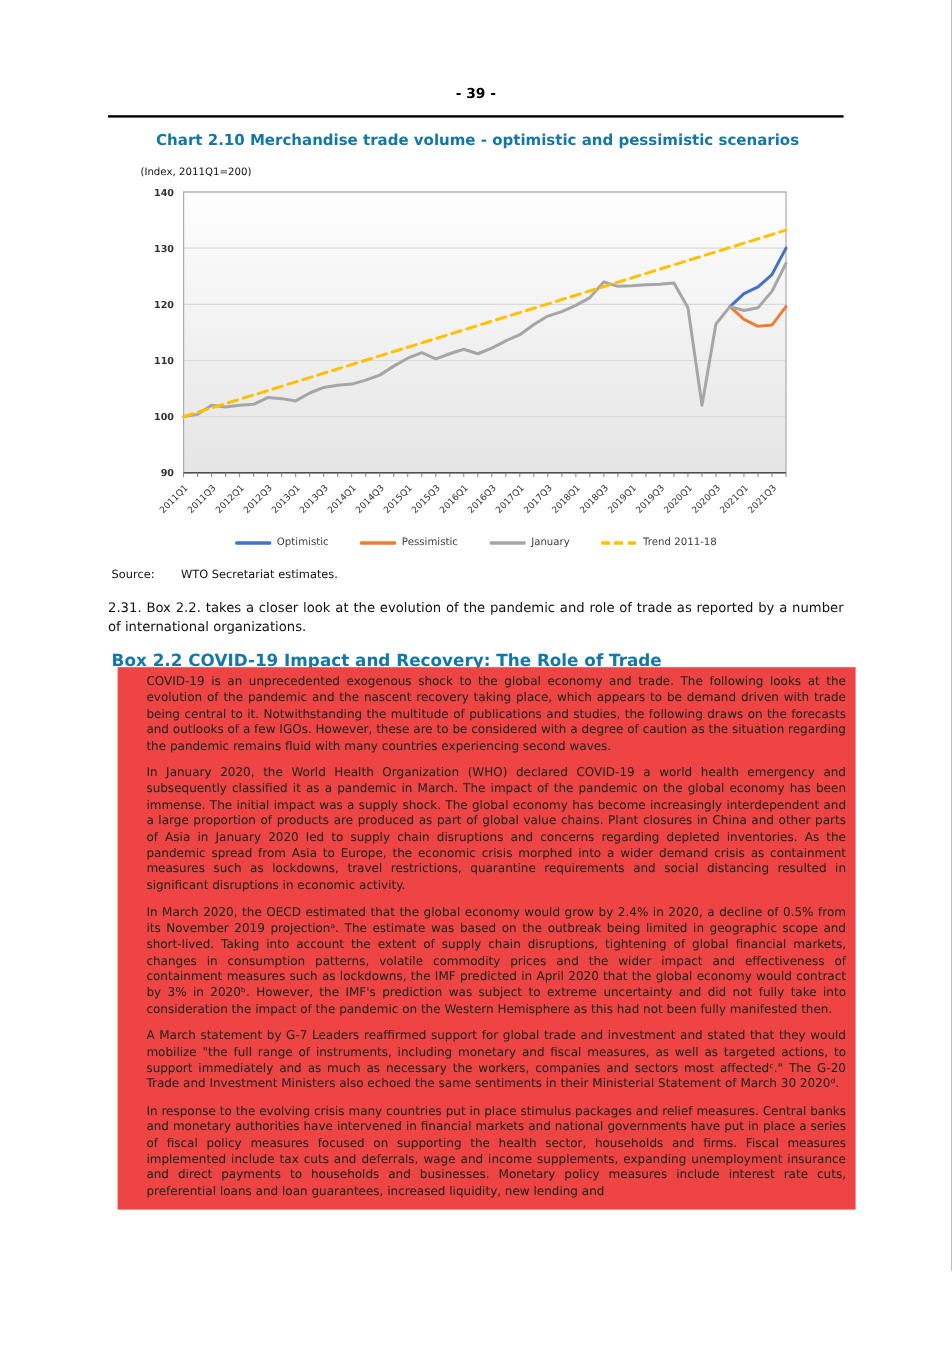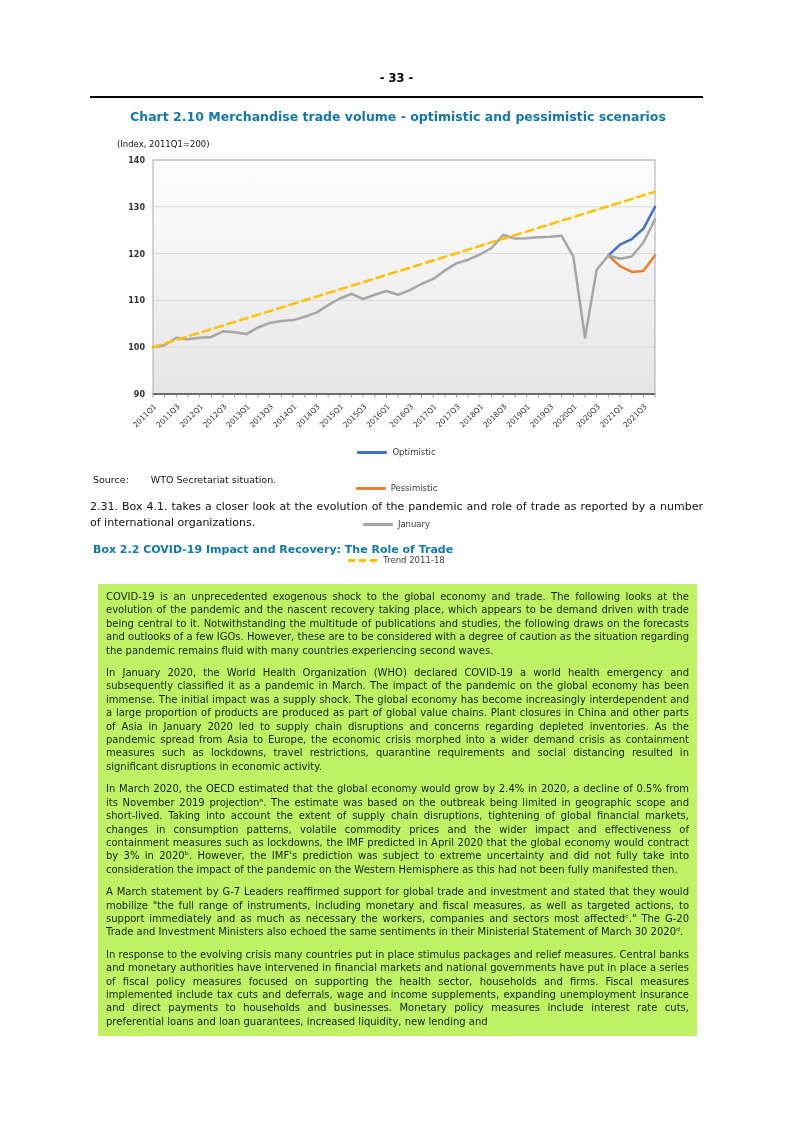--- a/index.html
+++ b/index.html
@@ -26,54 +26,54 @@
   .chart-subtitle{
     position:absolute;top:139px;left:117px;
     font-size:8.5px;color:#111;
   }
   .chart-wrap{
     position:absolute;top:154px;left:90px;width:613px;height:290px;
   }
   svg{font-family:"DejaVu Sans","Liberation Sans",sans-serif;}
   .legend-row{
     position:absolute;top:447px;left:90px;width:613px;
-    display:flex;justify-content:center;align-items:center;gap:26px;flex-direction:column;
+    display:flex;justify-content:center;align-items:center;gap:26px;
   }
   .legend-item{display:flex;align-items:center;gap:5px;}
   .legend-swatch{display:inline-block;width:30px;height:3px;border-radius:1px;}
   .legend-label{font-size:8.5px;color:#3d3d3d;}
   .source-line{
     position:absolute;top:474px;left:93px;width:610px;font-size:9.5px;color:#111;
   }
   .source-line .src-val{margin-left:22px;}
   .para-231{
     position:absolute;top:499px;left:90px;width:613px;
     font-size:11px;line-height:16px;text-align:justify;color:#111;
   }
   .box-title{
     position:absolute;top:543px;left:93px;width:610px;
-    font-size:11px;font-weight:bold;color:#1377A7;
+    font-size:14px;font-weight:bold;color:#1377A7;
   }
   .green-box{
-    position:absolute;top:584px;left:98px;width:583px;
-    background:#bef264;
-    padding:6px 8px 8px 8px;
+    position:absolute;top:556px;left:98px;width:583px;
+    background:#ef4444;
+    padding:6px 8px 8px 24px;
   }
   .green-box p{
     margin:0 0 9px 0;
     font-size:10px;line-height:13.4px;text-align:justify;color:#14231c;
   }
   .green-box p:last-child{margin-bottom:0;}
 </style>
 </head>
 <body>
 
 <div class="page">
 
-  <div class="pagenum">- 33 -</div>
+  <div class="pagenum">- 39 -</div>
   <div class="header-rule"></div>
 
   <div class="chart-title">Chart 2.10 Merchandise trade volume - optimistic and pessimistic scenarios</div>
   <div class="chart-subtitle">(Index,  2011Q1=200)</div>
 
   <div class="chart-wrap">
     <svg id="chart-svg" width="613" height="290">
       <defs>
         <linearGradient id="gbg" x1="0" y1="0" x2="0" y2="1">
           <stop offset="0" stop-color="#FEFEFE"></stop>
@@ -180,24 +180,24 @@
       <span class="legend-swatch" style="background: rgb(166, 166, 166);"></span>
       <span class="legend-label">January</span>
     </div>
     <div class="legend-item">
       <span class="legend-swatch" style="background: repeating-linear-gradient(90deg, rgb(255, 192, 0) 0px, rgb(255, 192, 0) 7px, transparent 7px, transparent 11px);"></span>
       <span class="legend-label">Trend 2011-18</span>
     </div>
   </div>
 
   <div class="source-line">
-    <span class="src-lbl">Source:</span><span class="src-val">WTO Secretariat situation.</span>
-  </div>
-
-  <div class="para-231">2.31.  Box 4.1. takes a closer look at the evolution of the pandemic and role of trade as reported by a number of international organizations.</div>
+    <span class="src-lbl">Source:</span><span class="src-val">WTO Secretariat estimates.</span>
+  </div>
+
+  <div class="para-231">2.31.  Box 2.2. takes a closer look at the evolution of the pandemic and role of trade as reported by a number of international organizations.</div>
 
   <div class="box-title">Box 2.2 COVID-19 Impact and Recovery: The Role of Trade</div>
 
   <div class="green-box">
     <p>COVID-19 is an unprecedented exogenous shock to the global economy and trade. The following looks at the evolution of the pandemic and the nascent recovery taking place, which appears to be demand driven with trade being central to it. Notwithstanding the multitude of publications and studies, the following draws on the forecasts and outlooks of a few IGOs. However, these are to be considered with a degree of caution as the situation regarding the pandemic remains fluid with many countries experiencing second waves.</p>
     <p>In January 2020, the World Health Organization (WHO) declared COVID-19 a world health emergency and subsequently classified it as a pandemic in March. The impact of the pandemic on the global economy has been immense. The initial impact was a supply shock. The global economy has become increasingly interdependent and a large proportion of products are produced as part of global value chains. Plant closures in China and other parts of Asia in January 2020 led to supply chain disruptions and concerns regarding depleted inventories. As the pandemic spread from Asia to Europe, the economic crisis morphed into a wider demand crisis as containment measures such as lockdowns, travel restrictions, quarantine requirements and social distancing resulted in significant disruptions in economic activity.</p>
     <p>In March 2020, the OECD estimated that the global economy would grow by 2.4% in 2020, a decline of 0.5% from its November 2019 projectionᵃ. The estimate was based on the outbreak being limited in geographic scope and short-lived. Taking into account the extent of supply chain disruptions, tightening of global financial markets, changes in consumption patterns, volatile commodity prices and the wider impact and effectiveness of containment measures such as lockdowns, the IMF predicted in April 2020 that the global economy would contract by 3% in 2020ᵇ. However, the IMF's prediction was subject to extreme uncertainty and did not fully take into consideration the impact of the pandemic on the Western Hemisphere as this had not been fully manifested then.</p>
     <p>A March statement by G-7 Leaders reaffirmed support for global trade and investment and stated that they would mobilize "the full range of instruments, including monetary and fiscal measures, as well as targeted actions, to support immediately and as much as necessary the workers, companies and sectors most affectedᶜ." The G-20 Trade and Investment Ministers also echoed the same sentiments in their Ministerial Statement of March 30 2020ᵈ.</p>
     <p>In response to the evolving crisis many countries put in place stimulus packages and relief measures. Central banks and monetary authorities have intervened in financial markets and national governments have put in place a series of fiscal policy measures focused on supporting the health sector, households and firms. Fiscal measures implemented include tax cuts and deferrals, wage and income supplements, expanding unemployment insurance and direct payments to households and businesses. Monetary policy measures include interest rate cuts, preferential loans and loan guarantees, increased liquidity, new lending and</p>
   </div>

